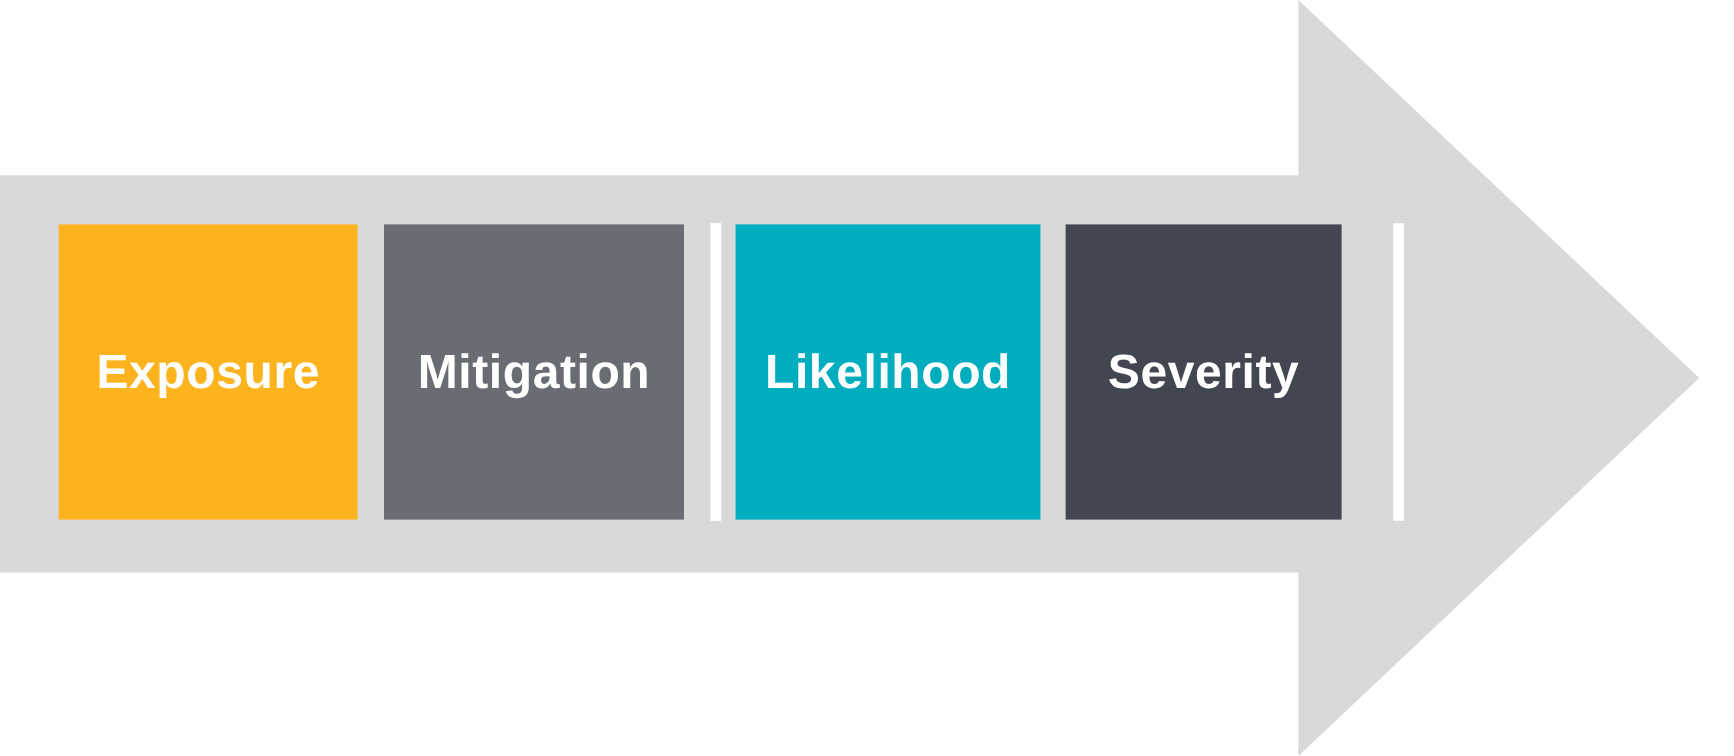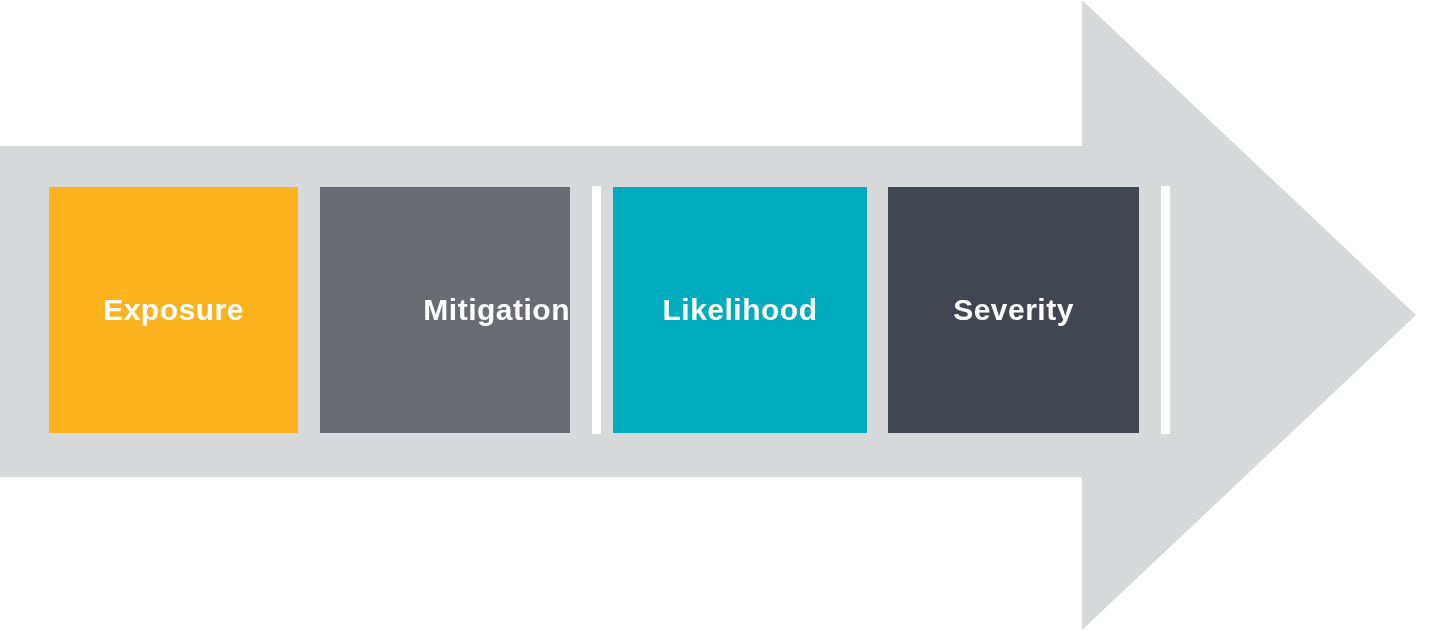--- a/index.html
+++ b/index.html
@@ -26,54 +26,54 @@
   .step {
     position: absolute;
     top: 187px;
     height: 246px;
     display: flex;
     align-items: center;
     justify-content: center;
   }
   .step-label {
     color: #ffffff;
-    font-size: 30px;
+    font-size: 40px;
     font-weight: 600;
     letter-spacing: 0.5px;
     white-space: nowrap;
   }
   .divider {
     position: absolute;
     top: 186px;
     height: 248px;
     width: 9px;
   }
   
   .step-1 { left: 49px;   width: 249px; }
   .step-2 { left: 320px;  width: 250px; }
   .step-3 { left: 613px;  width: 254px; }
-  .step-4 { left: 888px;  width: 251px; }
+  .step-4 { left: 888px;  width: 230px; }
   .step-5 { left: 1187px; width: 252px; }
   .divider-1 { left: 592px; }
   .divider-2 { left: 1161px; }
 </style>
 </head>
 <body>
 
 <div class="canvas">
 
   <svg class="arrow-svg" viewBox="0 0 1445 630" xmlns="http://www.w3.org/2000/svg" aria-hidden="true">
     <polygon points="0,146 1082,146 1082,0 1416,315 1082,630 1082,477 0,477" fill="#D8D9DB"></polygon>
   </svg>
 
   <div class="step step-1" style="background: rgb(253, 179, 30);">
     <span class="step-label">Exposure</span>
   </div>
 
-  <div class="step step-2" style="background: rgb(105, 108, 115); justify-content: flex-end;">
+  <div class="step step-2" style="background: rgb(105, 108, 115);">
     <span class="step-label">Mitigation</span>
   </div>
 
   <div class="divider divider-1" style="background: rgb(255, 255, 255);"></div>
 
   <div class="step step-3" style="background: rgb(0, 173, 190);">
     <span class="step-label">Likelihood</span>
   </div>
 
   <div class="step step-4" style="background: rgb(65, 70, 81);">

